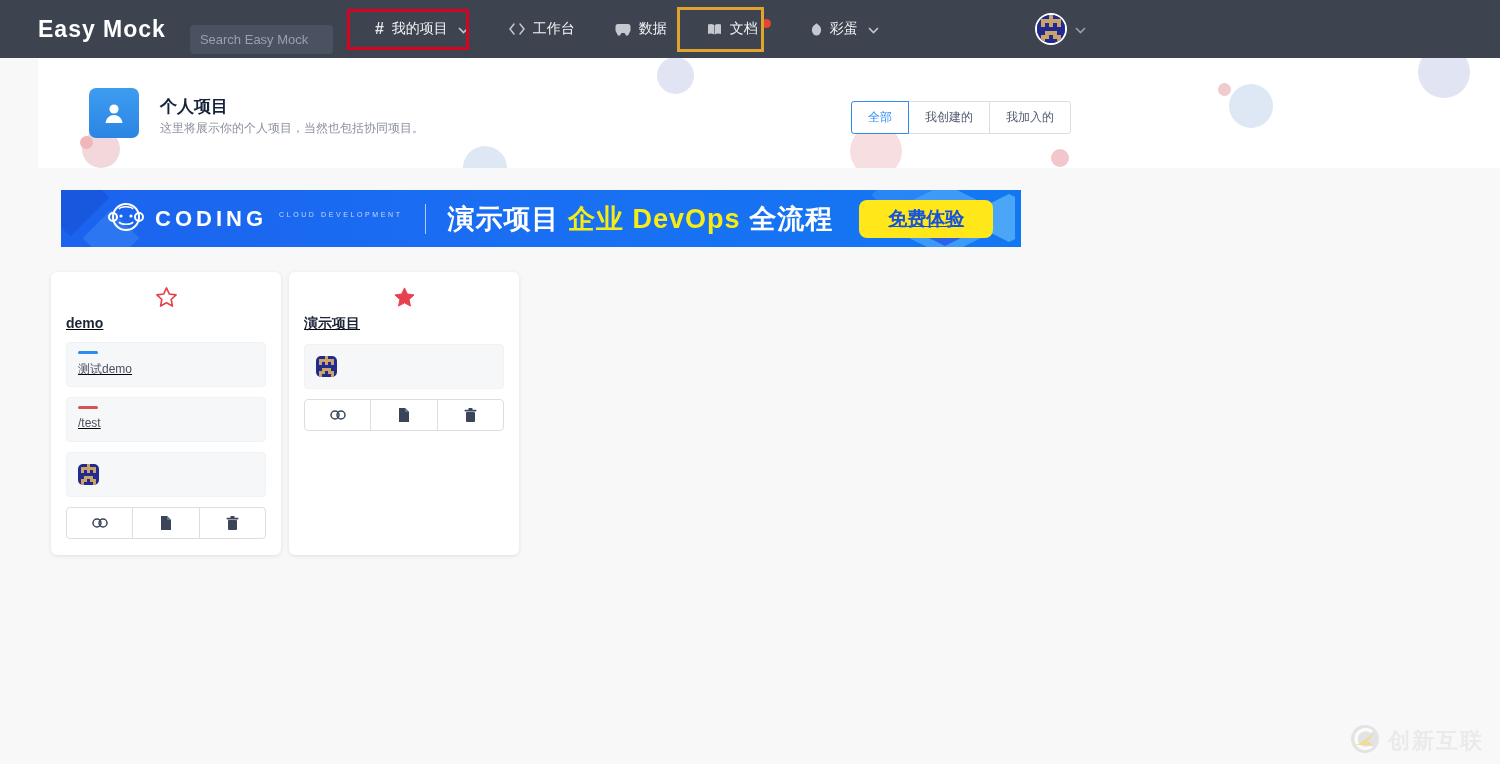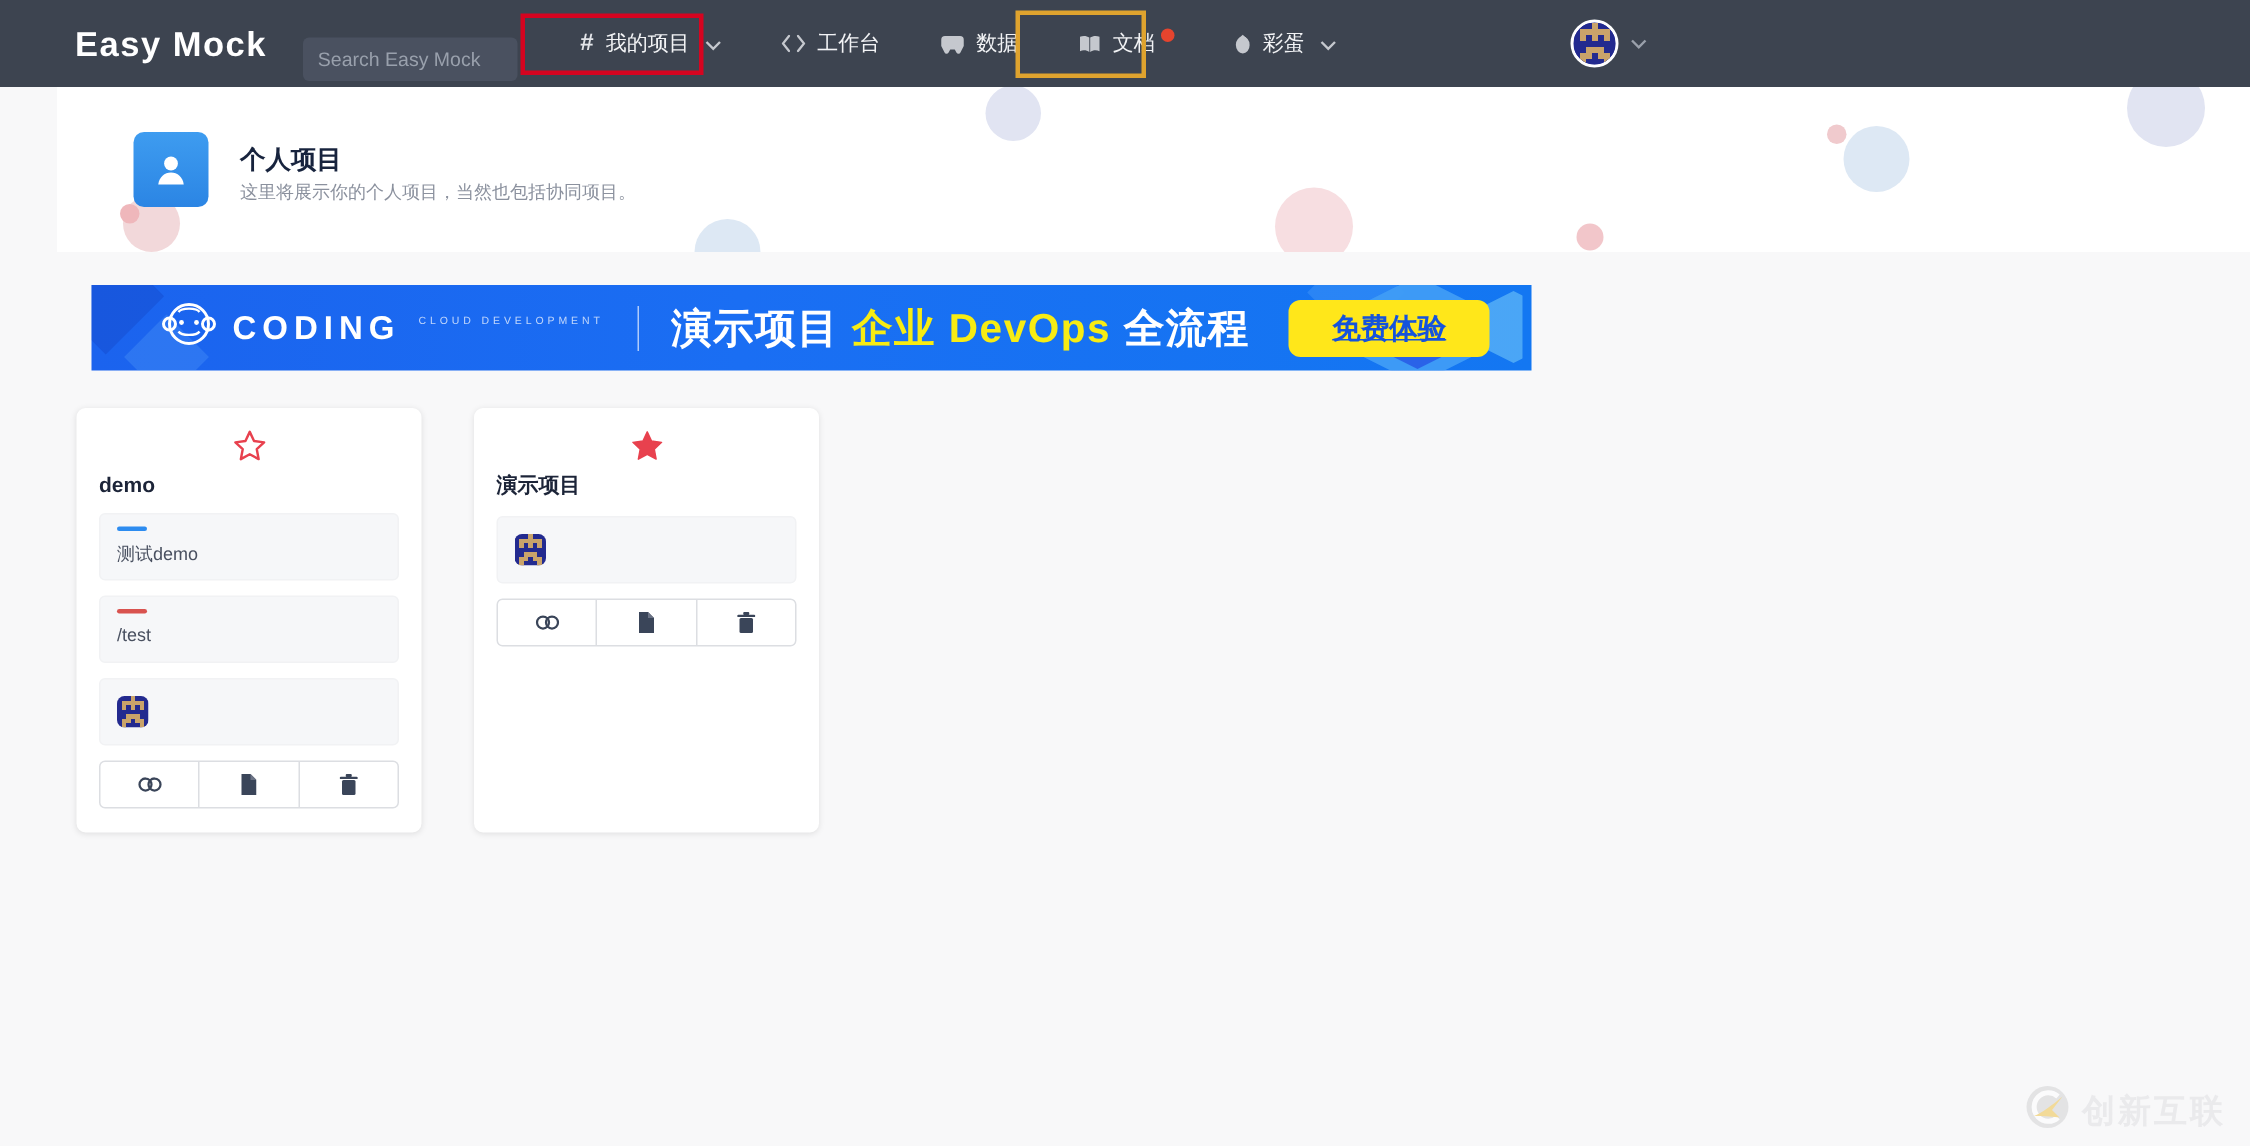--- a/index.html
+++ b/index.html
@@ -1,20 +1,20 @@
 <!DOCTYPE html>
 <html><head>
 <meta charset="utf-8">
 <style>
   * { margin:0; padding:0; box-sizing:border-box; }
   body { font-family:"Liberation Sans","DejaVu Sans",sans-serif; }
   .screen { position:relative; width:1500px; height:764px; background:#f8f8f9; overflow:hidden; }
 
   
-  .navbar { position:relative; height:58px; background:#3d4450; display:flex; align-items:center; padding-left:50px; }
+  .navbar { position:relative; height:58px; background:#3d4450; display:flex; align-items:center; padding-left:38px; }
   .logo { color:#ffffff; font-size:23px; font-weight:bold; letter-spacing:1px; }
   .search-box { margin-left:24px; width:143px; height:29px; background:#4a5160; border:none; border-radius:4px;
     padding:0 10px; color:#d6dae2; font-size:13px; outline:none;margin-top:20px; }
   .search-box::placeholder { color:#99a0ac; }
   .nav-items { display:flex; align-items:center; margin-left:22px; }
   .nav-item { display:flex; align-items:center; gap:8px; color:#f2f3f5; font-size:14px; margin:0 20px; cursor:pointer; white-space:nowrap; }
   .nav-icon { display:inline-flex; align-items:center; justify-content:center; color:#c5c8ce; }
   .hash-glyph { font-size:16px; font-weight:bold; color:#e3e5e9; }
   .badge-dot { width:9px; height:9px; border-radius:50%; background:#e5442e; margin-left:-4px; margin-top:-12px; }
   .chev { margin-left:2px; }
@@ -53,21 +53,21 @@
   .brand-name { color:#ffffff; font-size:22px; font-weight:bold; letter-spacing:4px; }
   .brand-sub { color:rgba(255,255,255,0.72); font-size:7px; letter-spacing:2.6px; margin-top:3px; }
   .banner-divider { width:1px; height:30px; background:rgba(255,255,255,0.65); margin:0 22px; z-index:2; }
   .headline { font-size:27px; font-weight:bold; white-space:nowrap; z-index:2; letter-spacing:1px; }
   .hl-white { color:#ffffff; } .hl-yellow { color:#f7ec13; }
   .cta-btn { margin-left:26px; background:#ffe71a; color:#1553dc; font-size:19px; font-weight:bold;
     padding:6px 29px; border:none; border-radius:8px; cursor:pointer; z-index:2; white-space:nowrap;text-decoration:underline; }
   .cube-wrap { position:absolute; right:6px; top:0; height:57px; width:130px; z-index:1; }
 
   
-  .cards { position:absolute; left:51px; top:104px; display:flex; gap:35px; }
+  .cards { position:absolute; left:51px; top:104px; display:flex; gap:8px;text-decoration:underline; }
   .card { width:230px; height:283px; background:#ffffff; border-radius:6px; box-shadow:0 1px 4px rgba(0,0,0,0.10);
     padding:11px 15px 0; }
   .star-row { text-align:center; height:28px; padding-top:3px; cursor:pointer; }
   .card-title { font-size:14px; font-weight:bold; color:#1c2438; margin:4px 0 11px; }
   .info-box { background:#f6f7f9; border:1px solid #f1f2f4; border-radius:4px; height:45px; padding:8px 11px; margin-bottom:10px; overflow:hidden; }
   .info-bar { width:20px; height:3px; border-radius:2px; margin-bottom:7px; }
   .bar-blue { background:#2d8cf0; } .bar-red { background:#d9534f; }
   .info-text { font-size:12px; color:#495060; white-space:nowrap; }
   .member-box { display:flex; align-items:center; }
   .member-avatar { width:21px; height:21px; border-radius:5px; overflow:hidden; }
@@ -181,20 +181,25 @@
 
     <div class="head-icon">
       <svg width="26" height="26" viewBox="0 0 26 26">
           <circle cx="13" cy="9" r="4.6" fill="#ffffff"></circle>
           <path d="M4.5 23c.6-5 4.2-8 8.5-8s7.9 3 8.5 8z" fill="#ffffff"></path>
         </svg>
     </div>
     <div class="head-title">个人项目</div>
     <div class="head-sub">这里将展示你的个人项目，当然也包括协同项目。</div>
 
+    <div class="tab-group">
+      <div class="tab active">全部</div>
+      <div class="tab">我创建的</div>
+      <div class="tab">我加入的</div>
+    </div>
   </div>
 
   <div class="main">
 
     <div class="banner">
       <div class="shape s1"></div>
       <div class="shape s2"></div>
       <div class="shape s3"></div>
 
       <div class="brand">

